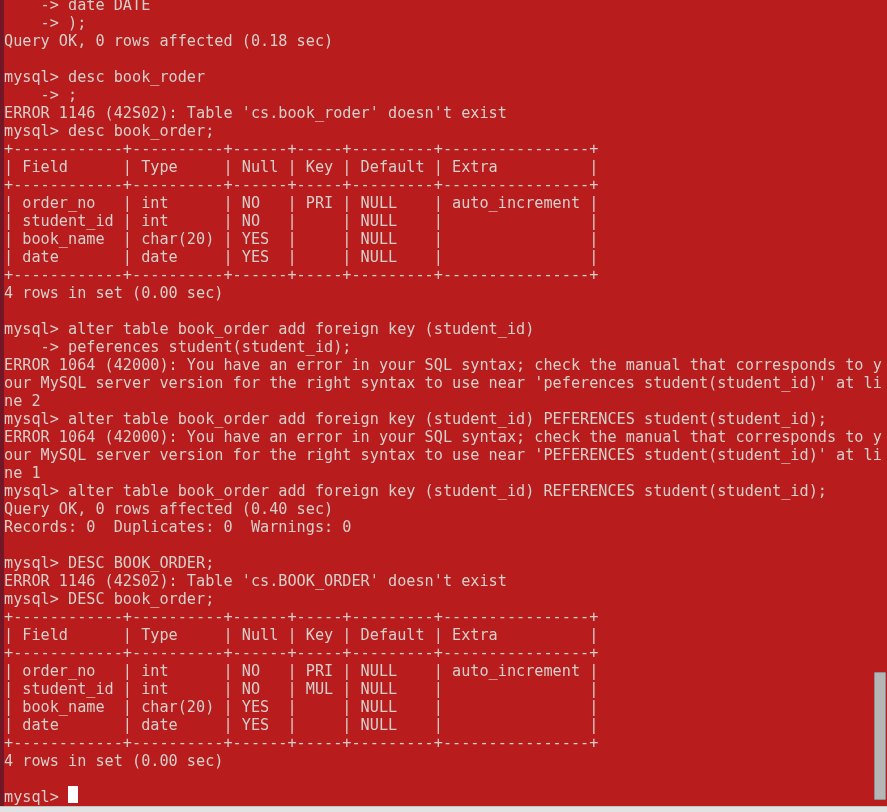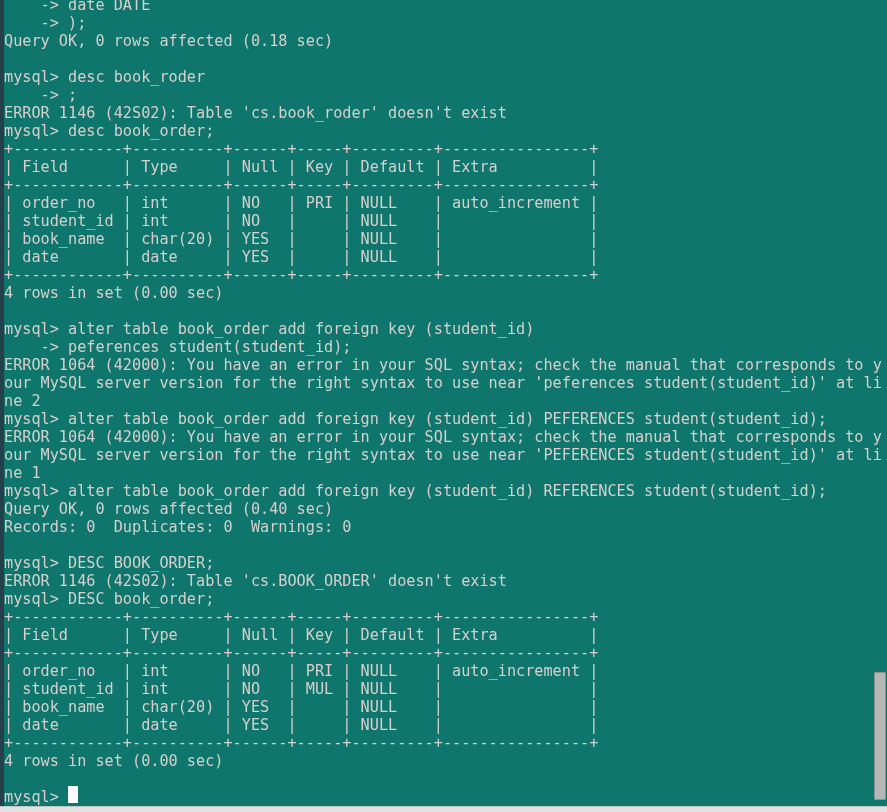--- a/index.html
+++ b/index.html
@@ -6,21 +6,21 @@
   html, body {
     width:887px; height:812px;
     background:#d9d9d9;
     font-family:"DejaVu Sans Mono","Liberation Mono",monospace;
     overflow:hidden;
   }
   #screen { position:relative; width:887px; height:812px; }
 
   #terminal {
     position:absolute; left:0; top:0; width:887px; height:806px;
-    background:#0f766e;
+    background:#b91c1c;
     overflow:hidden;
   }
   #term-edge {
     position:absolute; left:0; top:0; width:4px; height:806px;
     background:#3a1430; opacity:.55;
   }
 
   #lines {
     position:absolute; left:4px; top:-4px;
     font-size:15.2px;

